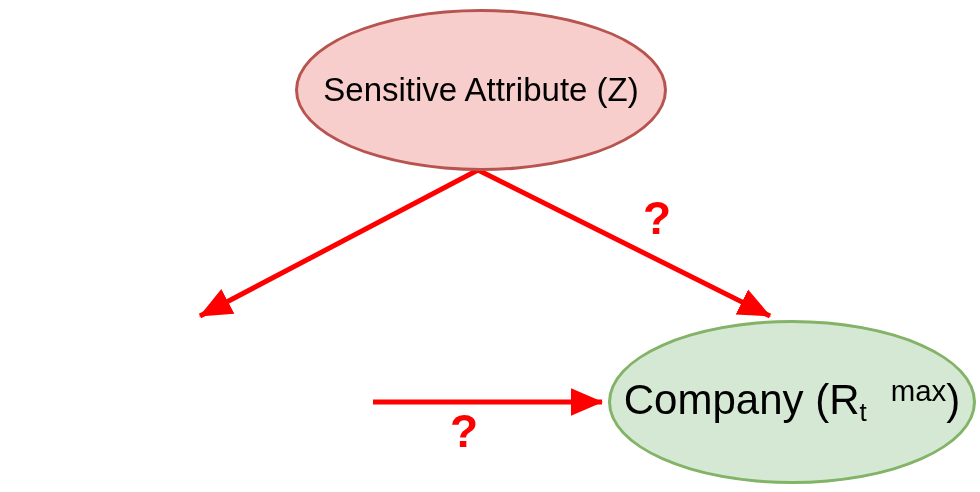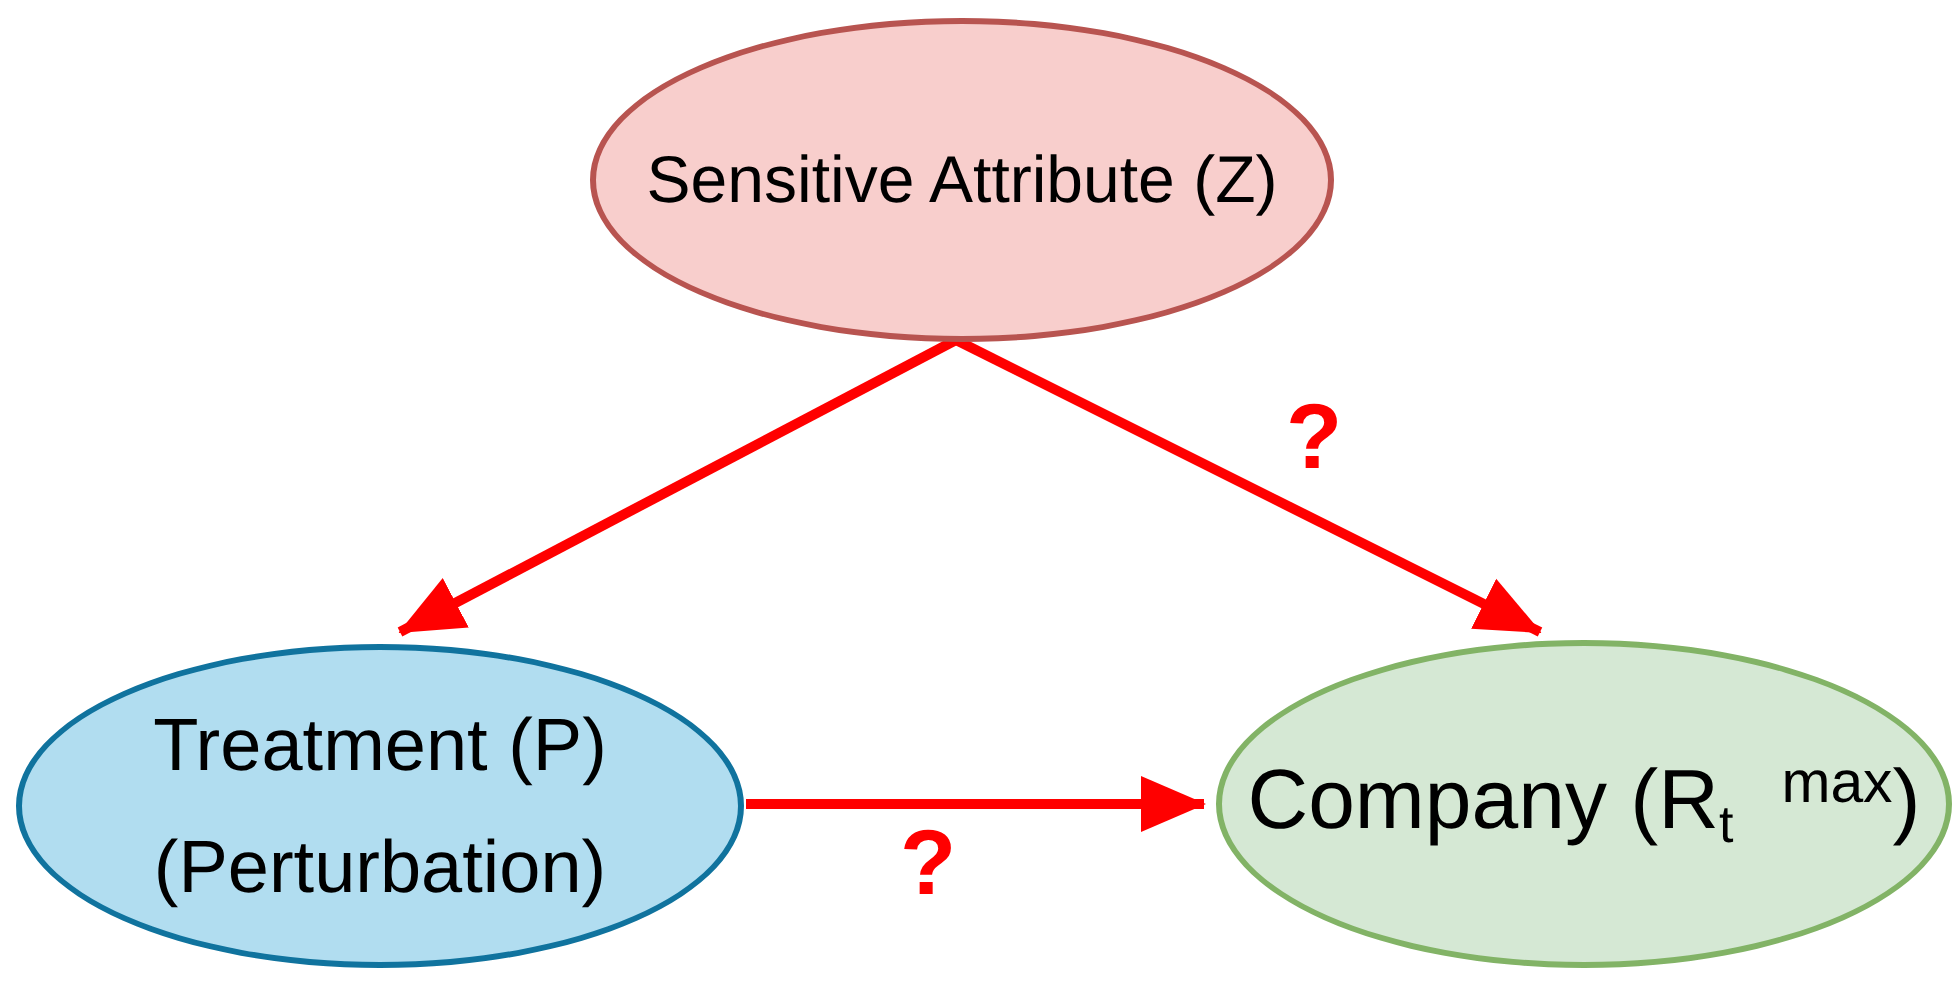--- a/index.html
+++ b/index.html
@@ -103,24 +103,20 @@
     </defs>
     <line class="edge" x1="478" y1="170" x2="200" y2="316" marker-end="url(#arrowhead)"></line>
     <line class="edge" x1="478" y1="170" x2="770" y2="316" marker-end="url(#arrowhead)"></line>
     <line class="edge" x1="373" y1="402" x2="602" y2="402" marker-end="url(#arrowhead)"></line>
   </svg>
 
   <div class="node node-sensitive">
     <div class="node-line">Sensitive Attribute (Z)</div>
   </div>
 
-  <div class="node node-treatment">
-    <div class="node-line">Treatment (P)</div>
-    <div class="node-line">(Perturbation)</div>
-  </div>
 
   <div class="node node-outcome">
     <div class="node-line"><span>Company (R</span><span class="sub-script">t</span><span class="sup-script">max</span><span>)</span></div>
   </div>
 
   <div class="edge-label edge-label-z-to-r">?</div>
   <div class="edge-label edge-label-p-to-r">?</div>
 
 </div>
 

